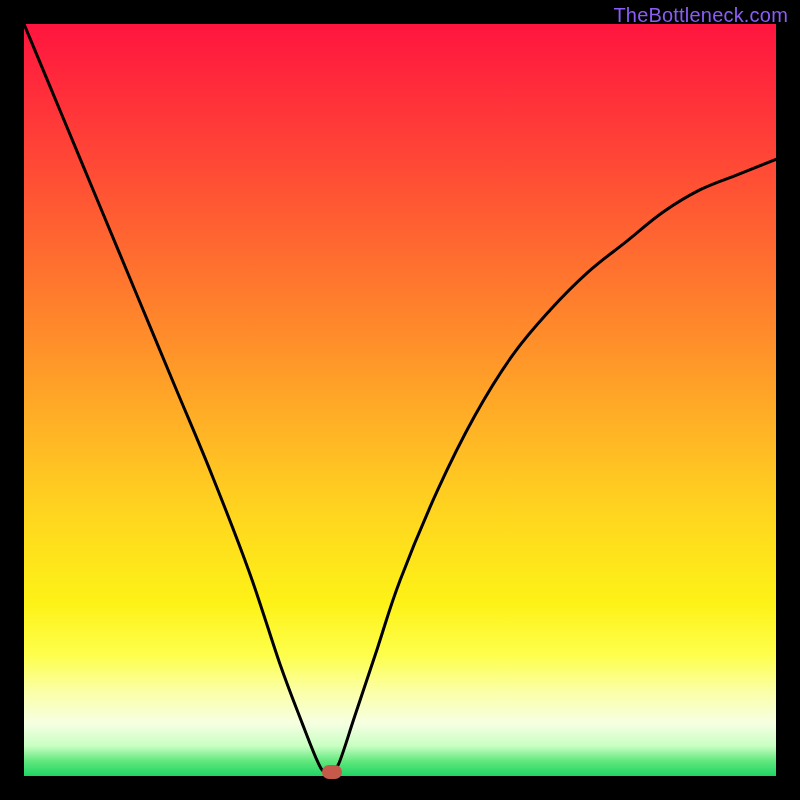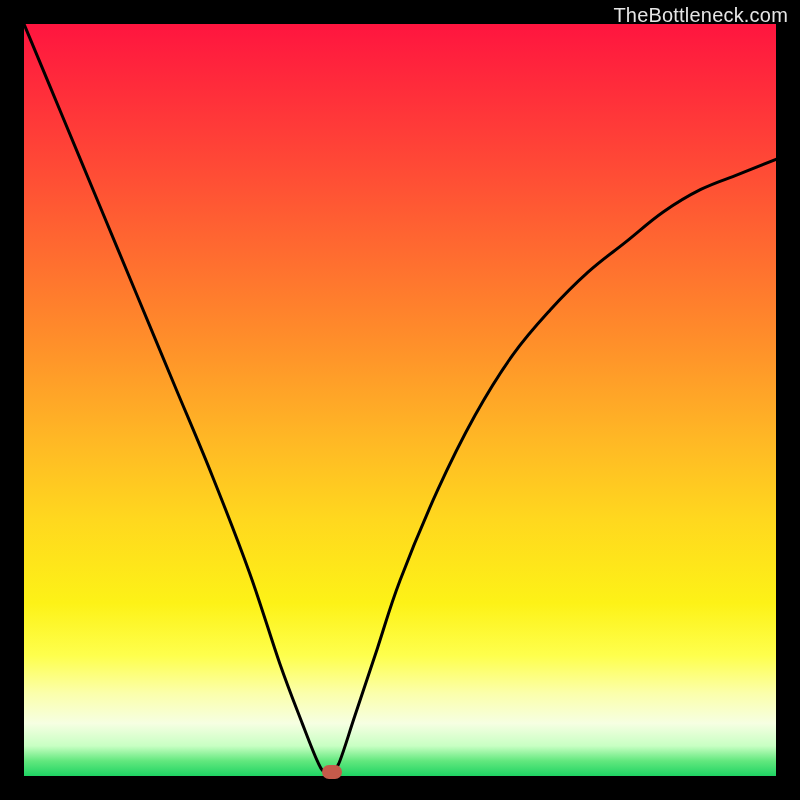--- a/index.html
+++ b/index.html
@@ -27,21 +27,21 @@
       #c8ffc3 96%,
       #62e87e 98%,
       #1fd363 100%
     );
   }
 
   .watermark {
     position: absolute;
     top: 4px;
     right: 12px;
-    color: #e5e5e5;
+    color: #8b5cf6;
     font-size: 20px;
     font-weight: 500;
     letter-spacing: 0.2px;
     z-index: 5;
   }
 
   .curve-layer {
     position: absolute;
     left: 0; top: 0;
     width: 100%; height: 100%;

